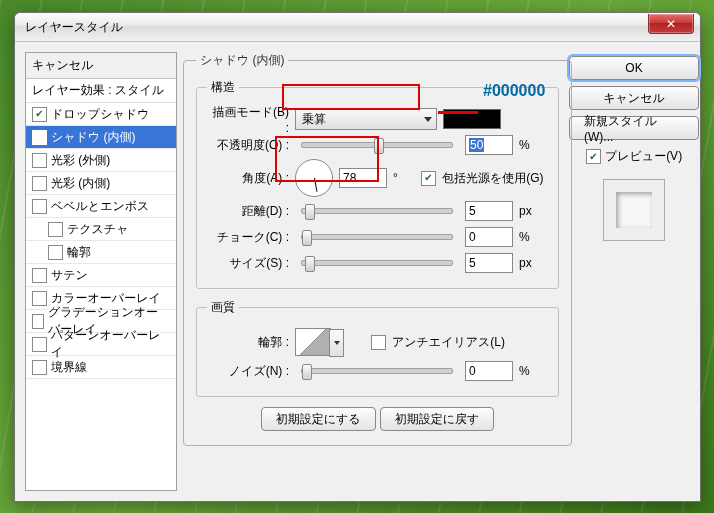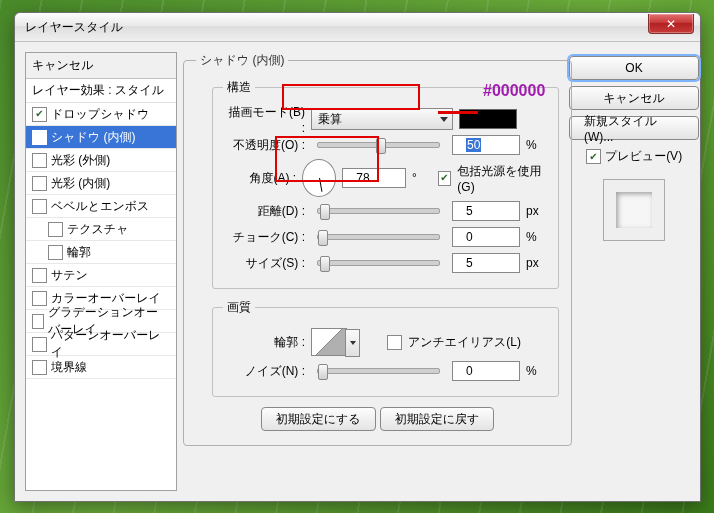--- a/index.html
+++ b/index.html
@@ -110,21 +110,21 @@
     margin: 0;
   }
   fieldset.panel > legend {
     padding: 0 4px;
     color: #333;
   }
   fieldset.inner {
     border: 1px solid #c0c0c0;
     border-radius: 3px;
     padding: 10px 10px 12px 10px;
-    margin: 0 0 10px 16px;
+    margin: 0 0 10px 0;
   }
   fieldset.inner > legend { padding: 0 4px; }
   .formrow {
     display:flex; align-items:center;
     height: 26px;
     gap: 6px;
   }
   .formrow .lbl {
     width: 82px;
     text-align: right;
@@ -141,21 +141,21 @@
   .slider-thumb {
     position:absolute; top:-5px;
     width:8px; height:14px;
     background:linear-gradient(#fafafa,#d0d0d0);
     border:1px solid #888;
     border-radius:2px;
   }
   .numfield {
     width: 40px; height: 18px;
     border:1px solid #888; background:#fff;
-    text-align:left; padding:0 13px;
+    text-align:left; padding:0 3px;
     line-height:18px;
   }
   .unit { width: 22px; }
   .select {
     height: 20px;
     border:1px solid #888;
     background:linear-gradient(#fafafa,#e0e0e0);
     display:flex; align-items:center; justify-content:space-between;
     padding: 0 4px 0 6px;
     position:relative;
@@ -229,21 +229,21 @@
     display:flex;align-items:center;justify-content:center;
   }
   .previewbox .inner {
     width: 36px; height: 36px;
     background:#f6f6f6;
     box-shadow: inset 2px 2px 5px rgba(0,0,0,0.35);
   }
   .previewlbl { display:flex; align-items:center; gap:4px; margin: 2px 0 0 8px;}
   
   .redbox { position:absolute; border:2px solid #e00000; pointer-events:none; }
-  .redtext { position:absolute; color:#a21caf; font-weight:bold; font-size:16px; font-family: Arial, sans-serif; pointer-events:none;}
+  .redtext { position:absolute; color:#0369a1; font-weight:bold; font-size:16px; font-family: Arial, sans-serif; pointer-events:none;}
   .center-bottom-btns { display:flex; gap:4px; justify-content:center; margin-top:4px;}
 </style>
 </head>
 <body>
 <div class="bgstripes"></div>
 
 <div class="dialog">
   <div class="titlebar">
     <span class="title">レイヤースタイル</span>
     <div class="closebtn">

